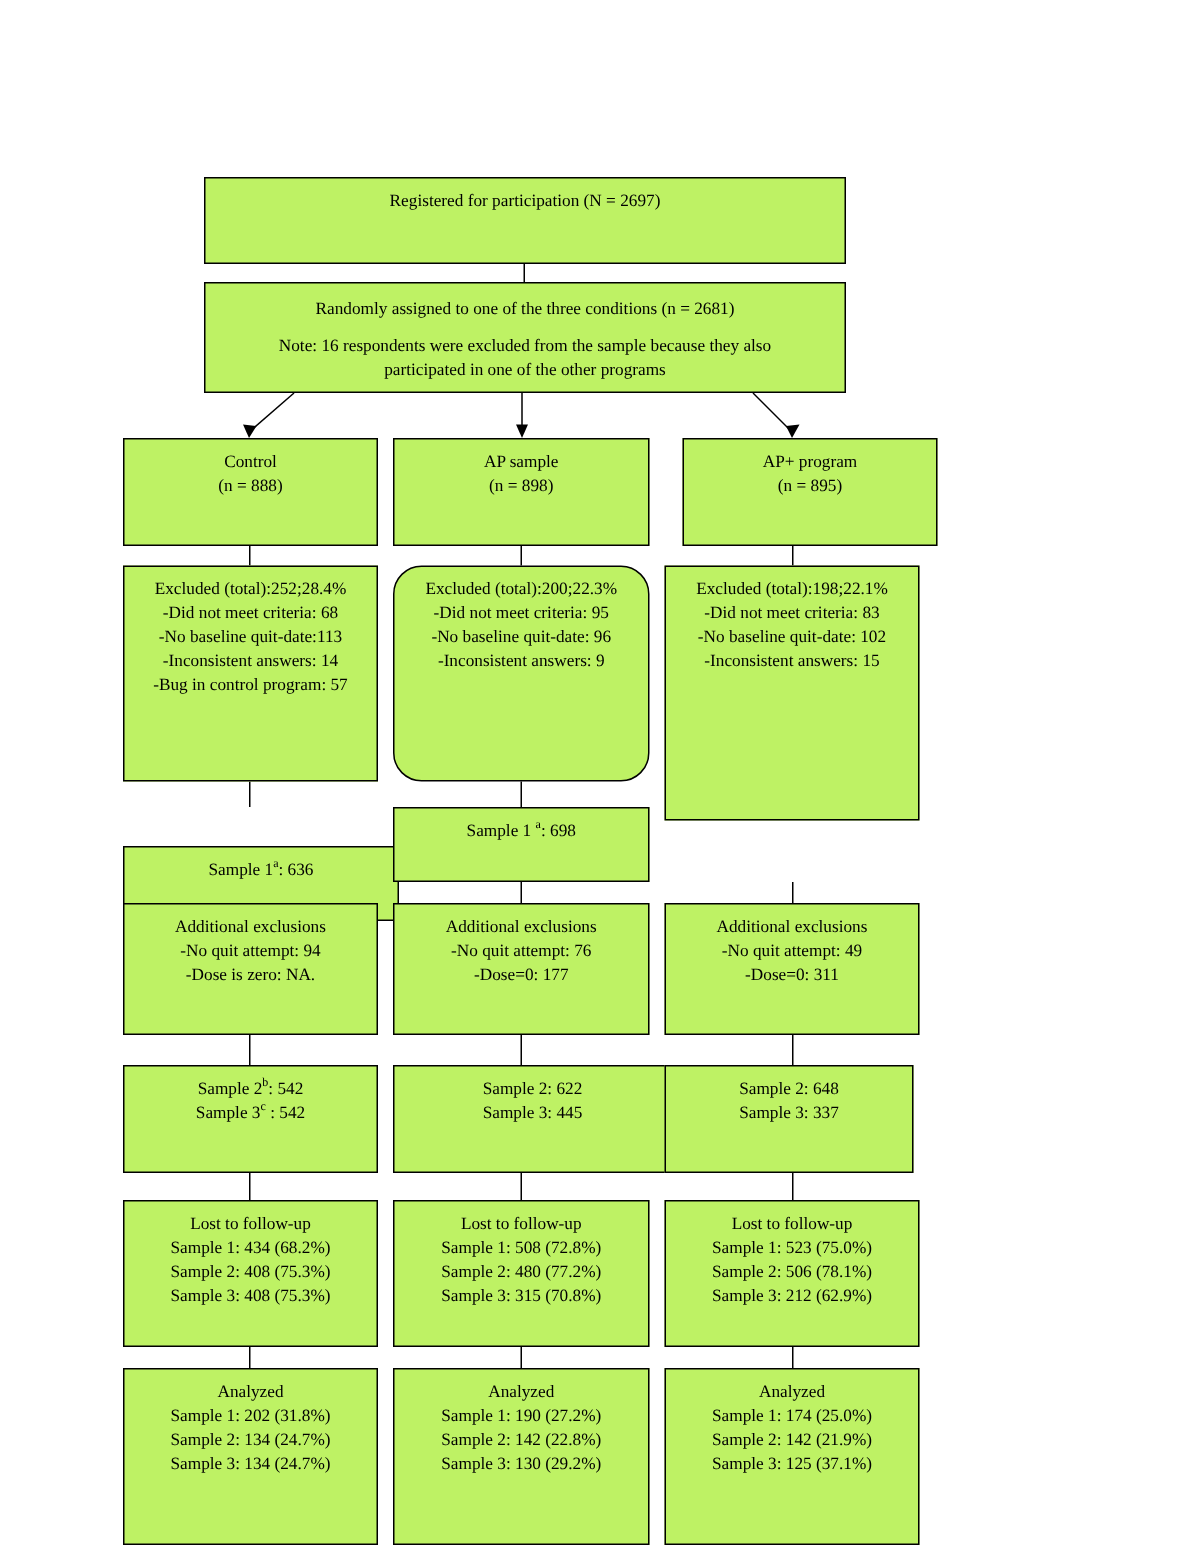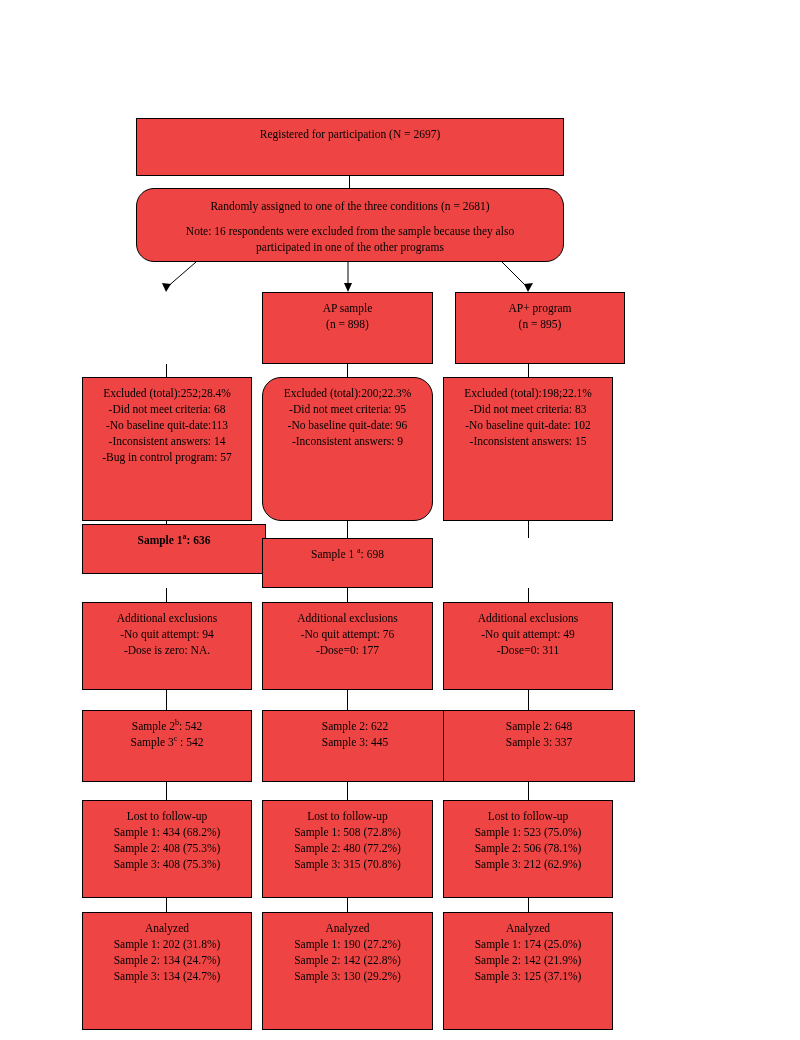--- a/index.html
+++ b/index.html
@@ -19,21 +19,21 @@
     position: absolute;
     left: 0;
     top: 0;
     width: 800px;
     height: 1040px;
   }
   .box {
     position: absolute;
     box-sizing: border-box;
     border: 1px solid #000000;
-    background: #ef4444;
+    background: #bef264;
     font-size: 11.5px;
     line-height: 16px;
     z-index: 2;
   }
   .box .inner {
     padding: 7px 9px 0 9px;
   }
   .ctr .inner { text-align: center; }
   .lft .inner { text-align: center; }
   .line {
@@ -58,55 +58,61 @@
 <body>
 
 <div id="canvas">
 
   <div class="box ctr" style="left:136px; top:118px; width:428px; height:58px;">
     <div class="inner">Registered for participation (N = 2697)</div>
   </div>
 
   <div class="line vline" style="left:349px; top:176px; height:13px;"></div>
 
-  <div class="box ctr" style="left:136px; top:188px; width:428px; height:74px;border-radius:18px;">
+  <div class="box ctr" style="left:136px; top:188px; width:428px; height:74px;">
     <div class="inner" style="padding-top:9px;">
       <div>Randomly assigned to one of the three conditions (n = 2681)</div>
       <div style="height:9px;"></div>
       <div>Note: 16  respondents were excluded from the sample because they also</div>
       <div>participated in one of the other programs</div>
     </div>
   </div>
 
   <svg class="diag" style="left:0px; top:262px; width:800px; height:34px;">
 
     <line x1="196" y1="0" x2="166" y2="26" stroke="#000" stroke-width="1"></line>
     <polygon points="166,30 162,21 171,22" fill="#000"></polygon>
 
     <line x1="348" y1="0" x2="348" y2="26" stroke="#000" stroke-width="1"></line>
     <polygon points="348,30 344,21 352,21" fill="#000"></polygon>
 
     <line x1="502" y1="0" x2="528" y2="26" stroke="#000" stroke-width="1"></line>
     <polygon points="528,30 524,22 533,21" fill="#000"></polygon>
   </svg>
 
+  <div class="box ctr" style="left:82px; top:292px; width:170px; height:72px;">
+    <div class="inner">
+      <div>Control</div>
+      <div>(n = 888)</div>
+    </div>
+  </div>
   <div class="line vline" style="left:166px; top:364px; height:13px;"></div>
 
   <div class="box lft" style="left:82px; top:377px; width:170px; height:144px;">
     <div class="inner">
       <div>Excluded (total):252;28.4%</div>
       <div>-Did not meet criteria: 68</div>
       <div>-No baseline quit-date:113</div>
       <div>-Inconsistent answers: 14</div>
       <div>-Bug in control program: 57</div>
     </div>
   </div>
   <div class="line vline" style="left:166px; top:521px; height:17px;"></div>
 
-  <div class="box lft" style="left:82px; top:524px; width:184px; height:50px;font-weight:bold;">
+  <div class="box lft" style="left:82px; top:564px; width:184px; height:50px;">
     <div class="inner">
       <div class="row-line"><span>Sample 1</span><sup>a</sup><span>: 636</span></div>
     </div>
   </div>
   <div class="line vline" style="left:166px; top:588px; height:14px;"></div>
 
   <div class="box lft" style="left:82px; top:602px; width:170px; height:88px;">
     <div class="inner">
       <div>Additional exclusions</div>
       <div>-No quit attempt: 94</div>
@@ -204,42 +210,42 @@
   </div>
 
   <div class="box ctr" style="left:443px; top:292px; width:170px; height:72px;margin-left:12px;">
     <div class="inner">
       <div>AP+ program</div>
       <div>(n = 895)</div>
     </div>
   </div>
   <div class="line vline" style="left:528px; top:364px; height:13px;"></div>
 
-  <div class="box lft" style="left:443px; top:377px; width:170px; height:144px;">
+  <div class="box lft" style="left:443px; top:377px; width:170px; height:170px;">
     <div class="inner">
       <div>Excluded (total):198;22.1%</div>
       <div>-Did not meet criteria: 83</div>
       <div>-No baseline quit-date: 102</div>
       <div>-Inconsistent answers: 15</div>
     </div>
   </div>
   <div class="line vline" style="left:528px; top:521px; height:17px;"></div>
 
   <div class="line vline" style="left:528px; top:588px; height:14px;"></div>
 
   <div class="box lft" style="left:443px; top:602px; width:170px; height:88px;">
     <div class="inner">
       <div>Additional exclusions</div>
       <div>-No quit attempt: 49</div>
       <div>-Dose=0: 311</div>
     </div>
   </div>
   <div class="line vline" style="left:528px; top:690px; height:20px;"></div>
 
-  <div class="box ctr" style="left:443px; top:710px; width:192px; height:72px;">
+  <div class="box ctr" style="left:443px; top:710px; width:166px; height:72px;">
     <div class="inner">
       <div class="row-line"><span>Sample 2</span><sup></sup><span>: 648</span></div>
       <div class="row-line"><span>Sample 3</span><sup></sup><span>: 337</span></div>
     </div>
   </div>
   <div class="line vline" style="left:528px; top:782px; height:18px;"></div>
 
   <div class="box ctr" style="left:443px; top:800px; width:170px; height:98px;">
     <div class="inner">
       <div>Lost to follow-up</div>

